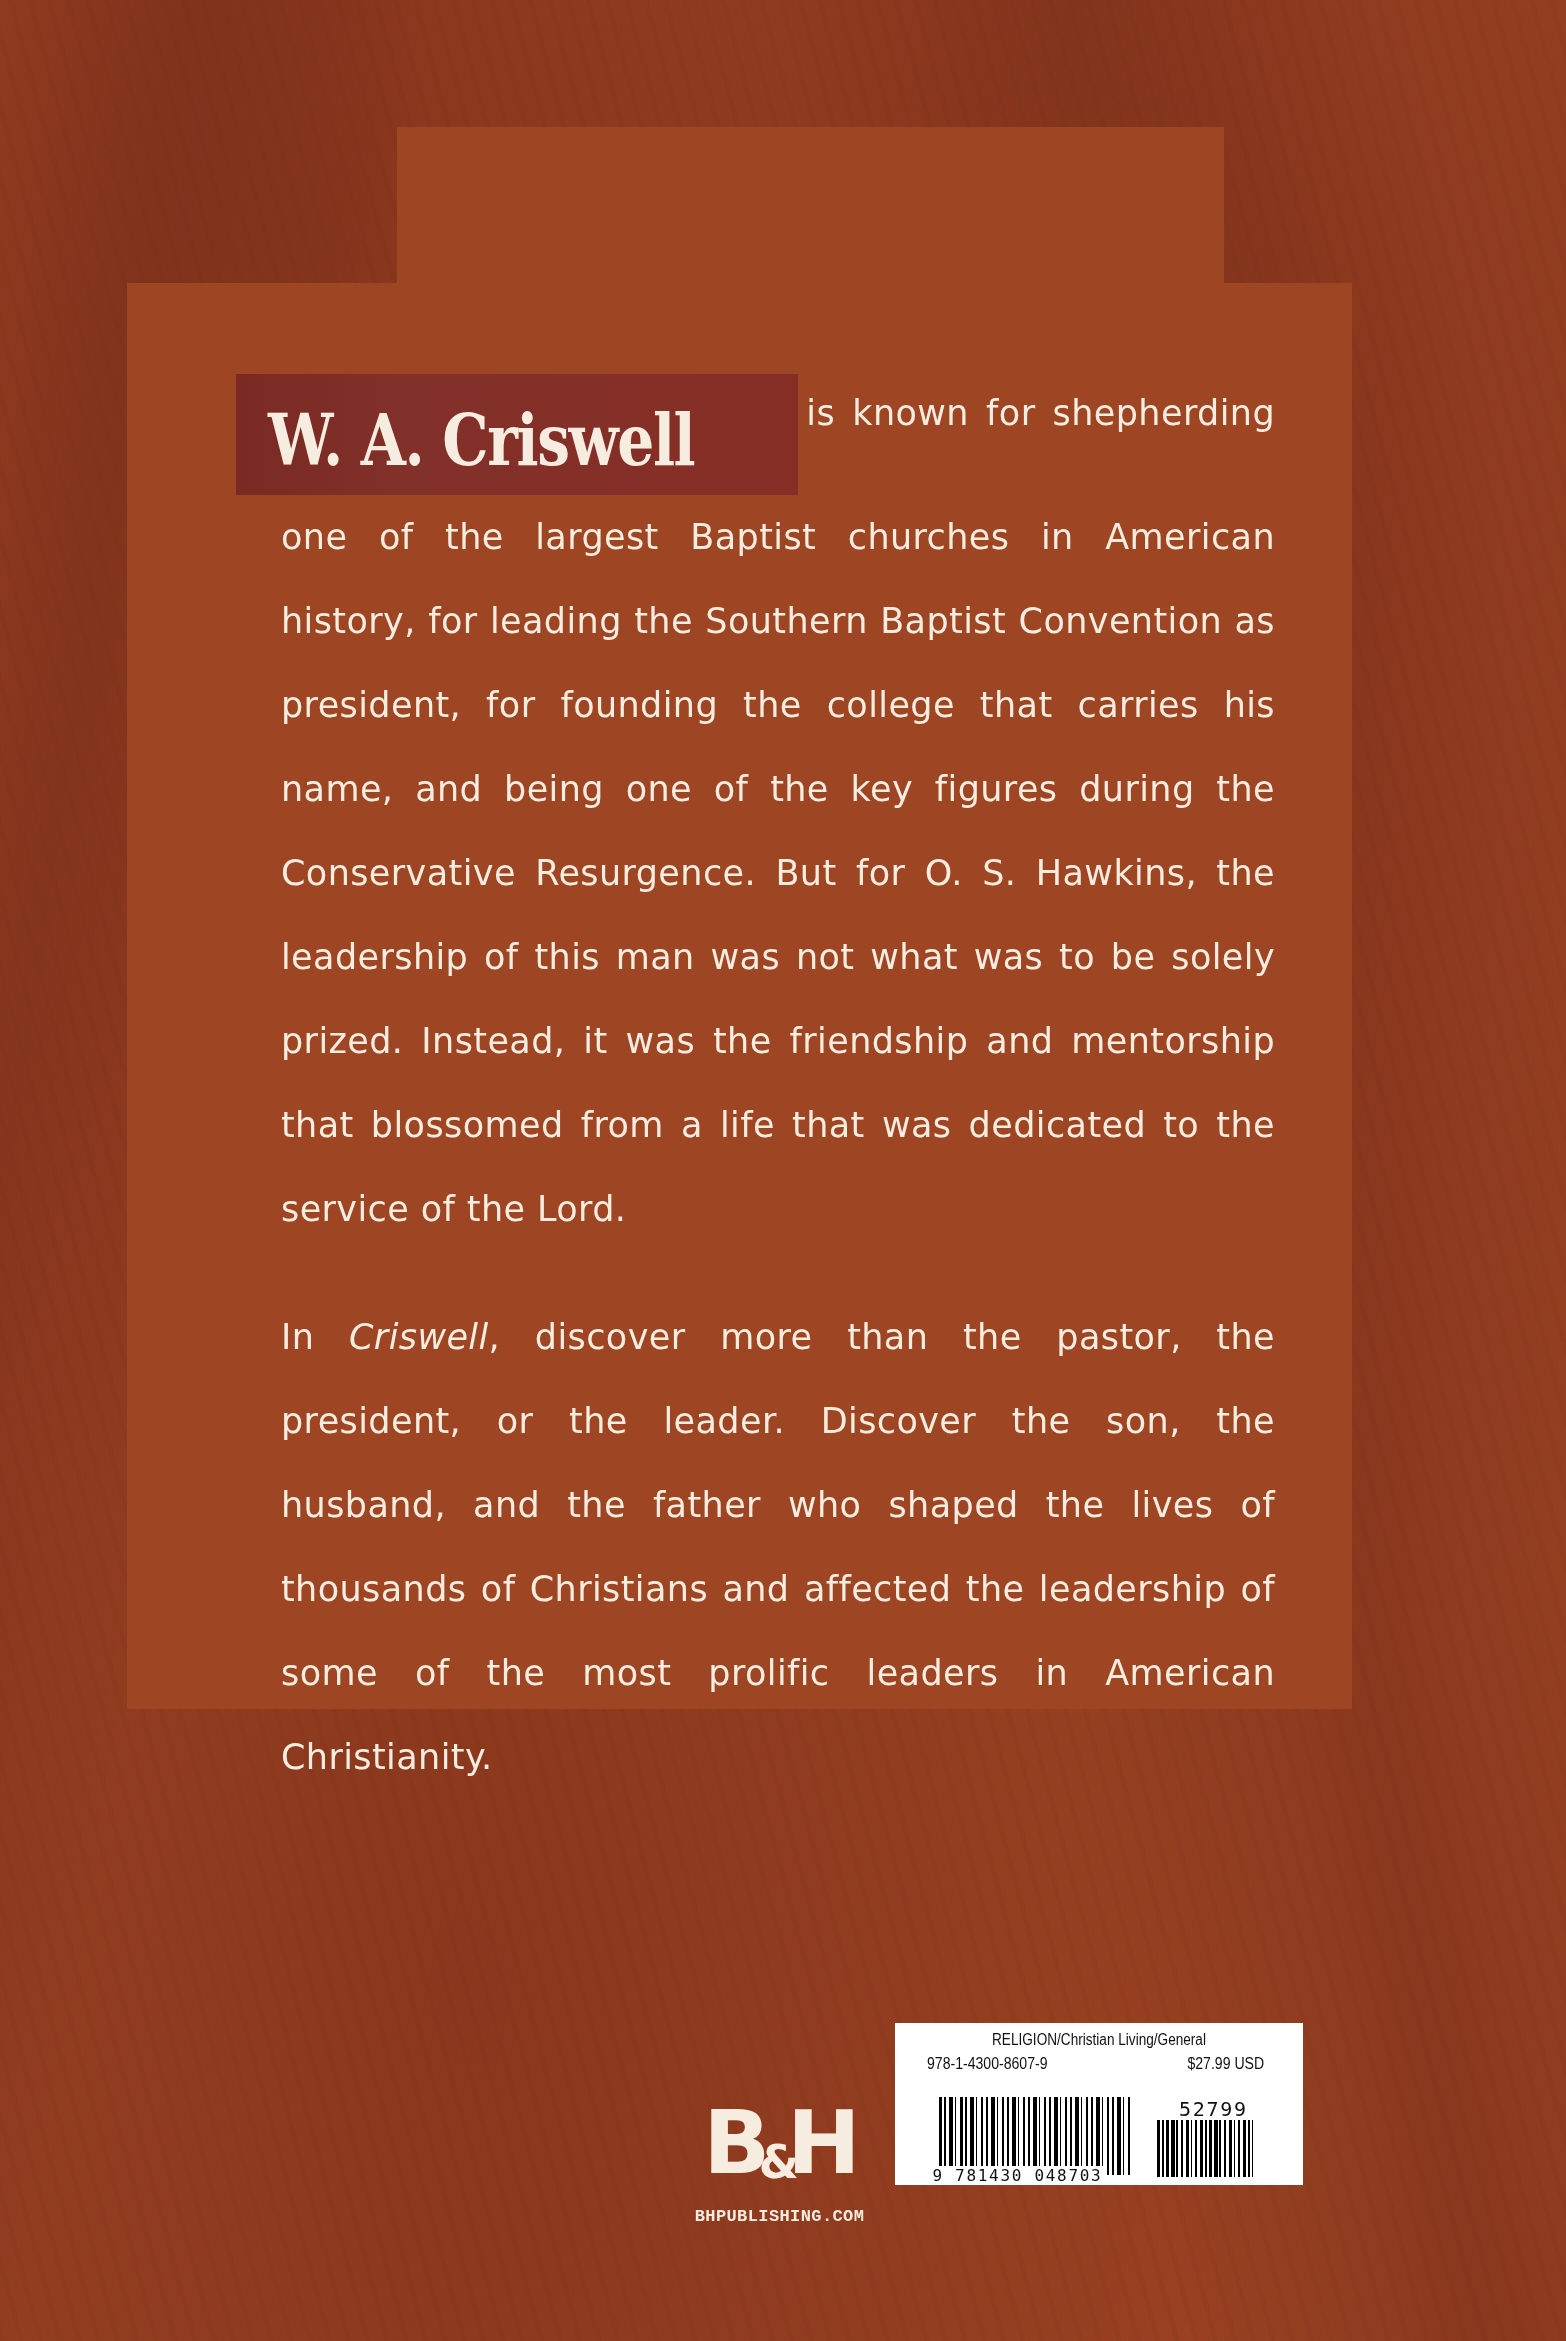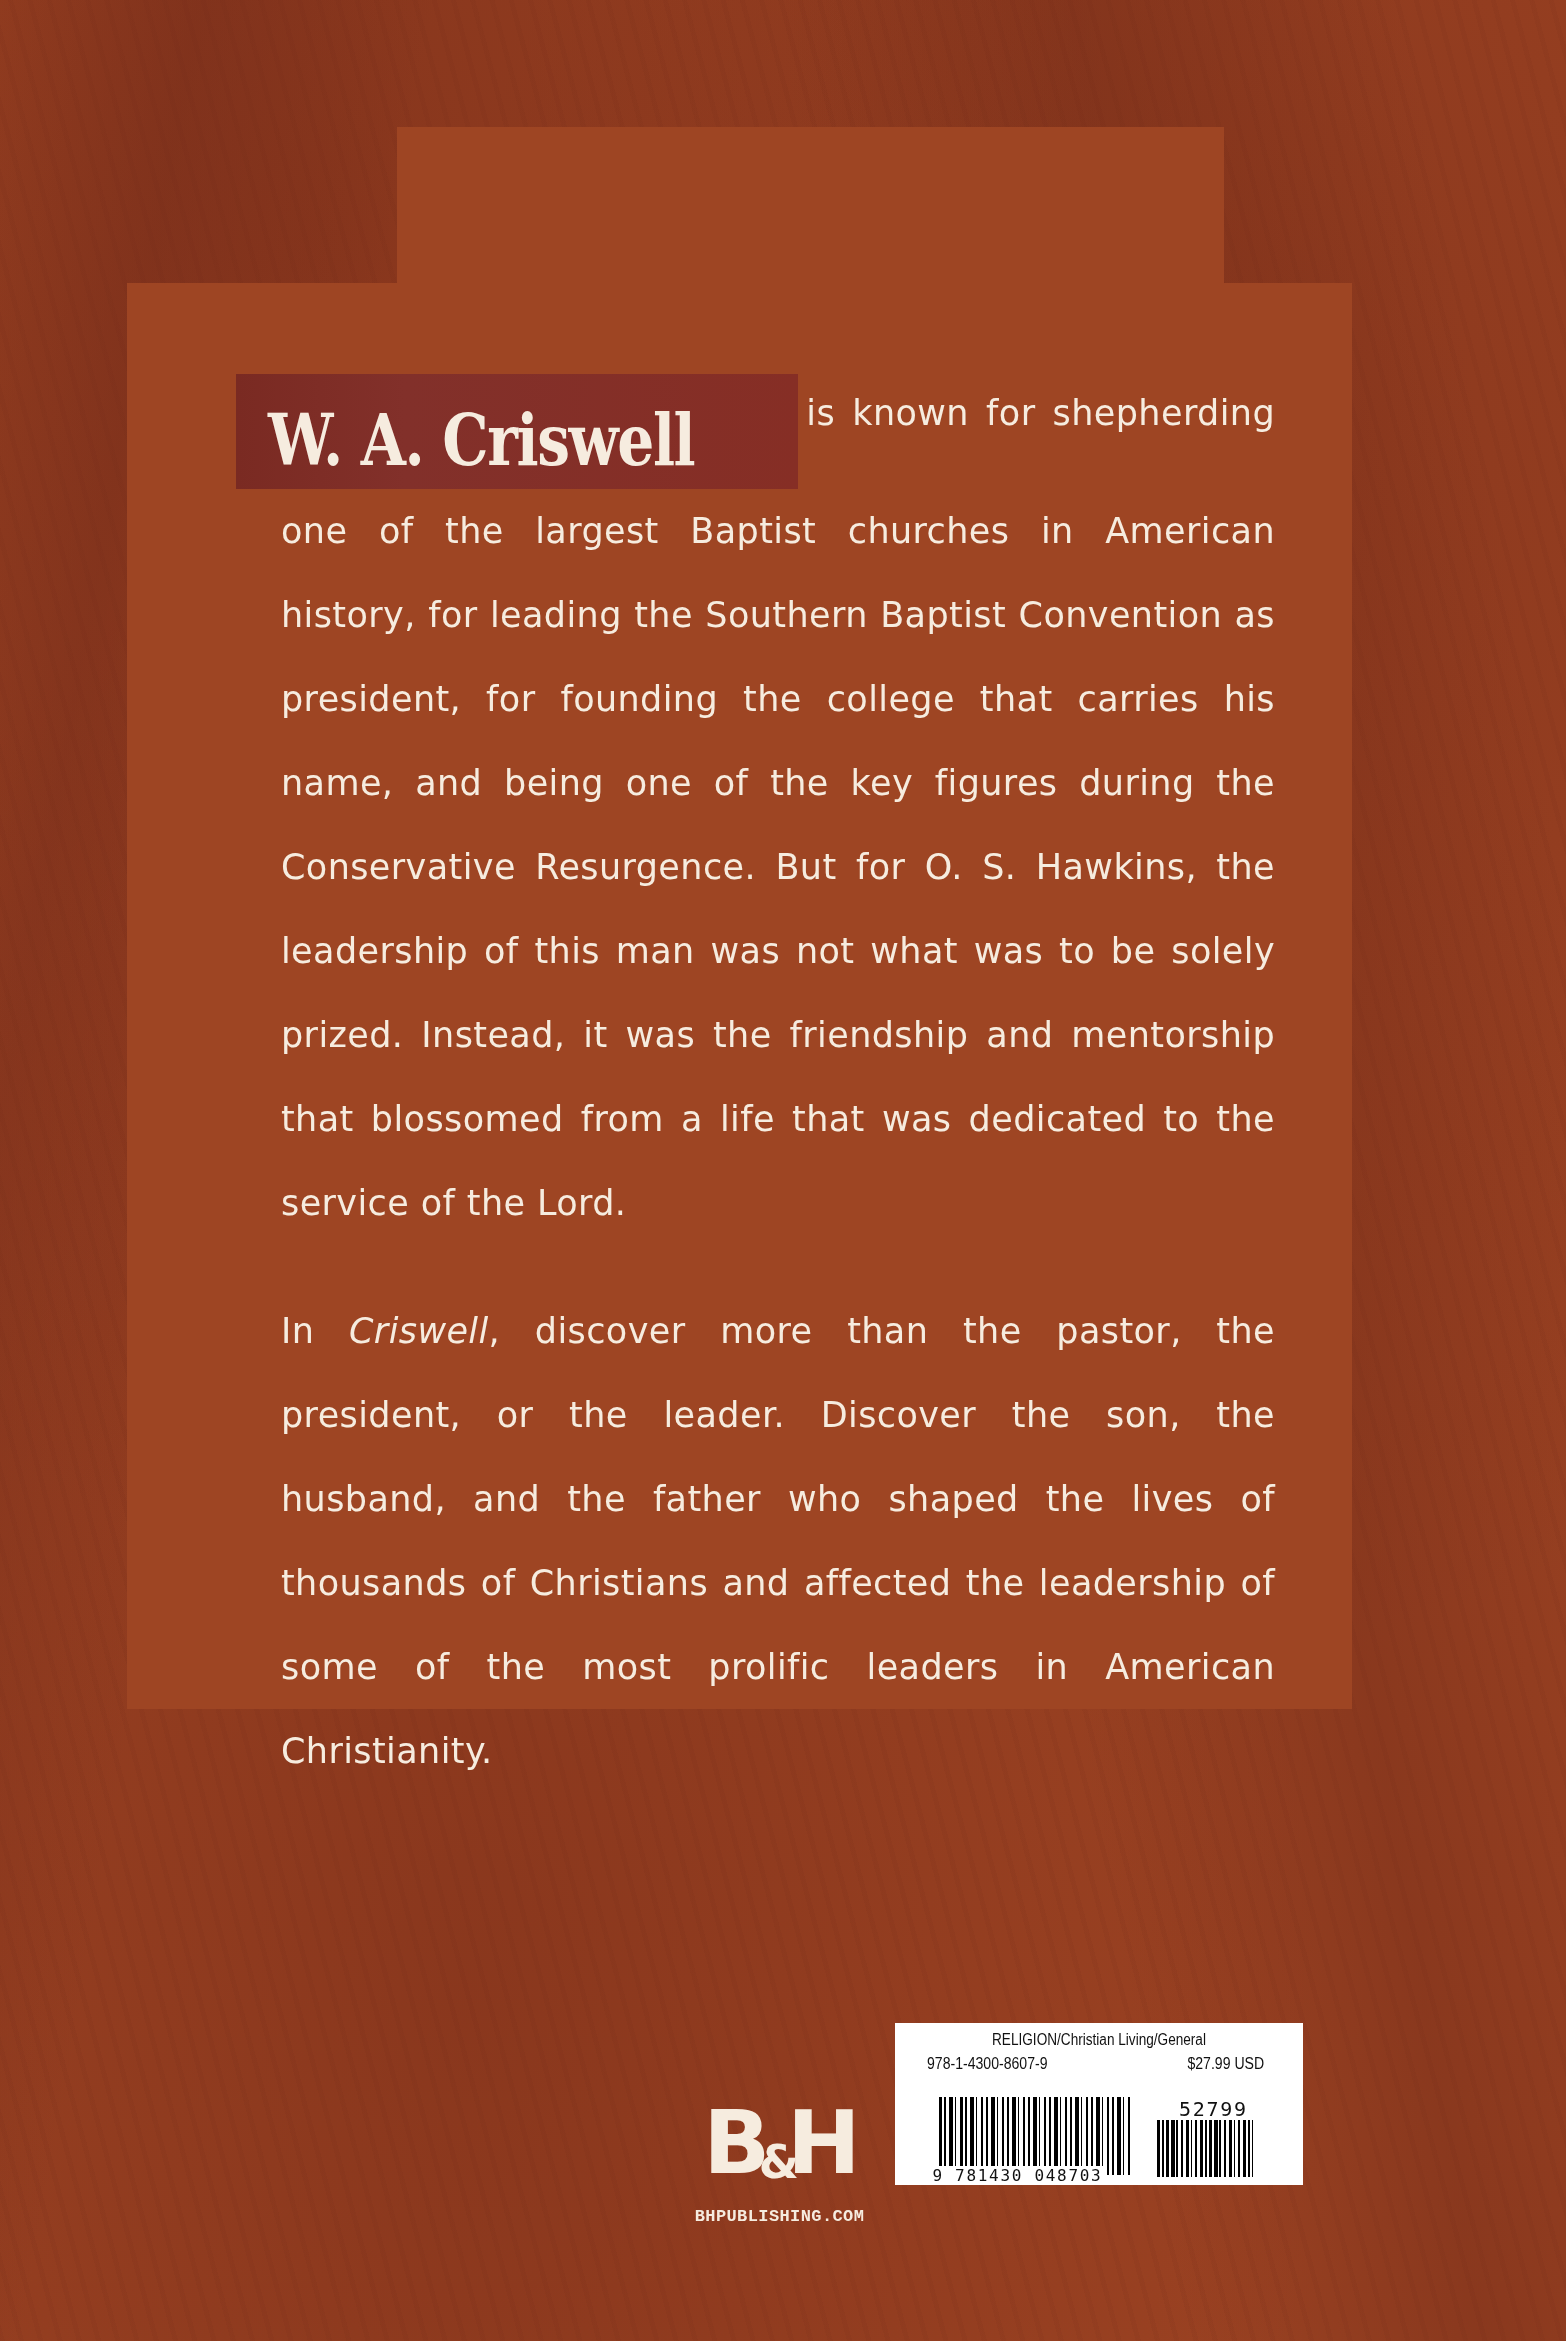--- a/index.html
+++ b/index.html
@@ -33,21 +33,21 @@
     text-align: justify;
     font-family: "DejaVu Sans", sans-serif;
     font-weight: normal;
     letter-spacing: 0.4px;
   }
   .content p { margin: 0; }
   .content p + p { margin-top: 44px; }
   .name-box {
     display: inline-block;
     background: linear-gradient(90deg, #7a2a22 0%, #82302a 30%, #862e25 100%);
-    padding: 0 10px 0 32px;
+    padding: 0 10px 6px 32px;
     margin-left: -45px;
     margin-right: 8.4px;
     height: 115px; line-height: 123px;
     vertical-align: -35px;
   }
   .name {
     font-family: "DejaVu Serif", serif;
     font-size: 71px; font-weight: bold; color: #f6ecdf;
     letter-spacing: -1.7px;
     transform: scaleX(0.82); transform-origin: left center;

